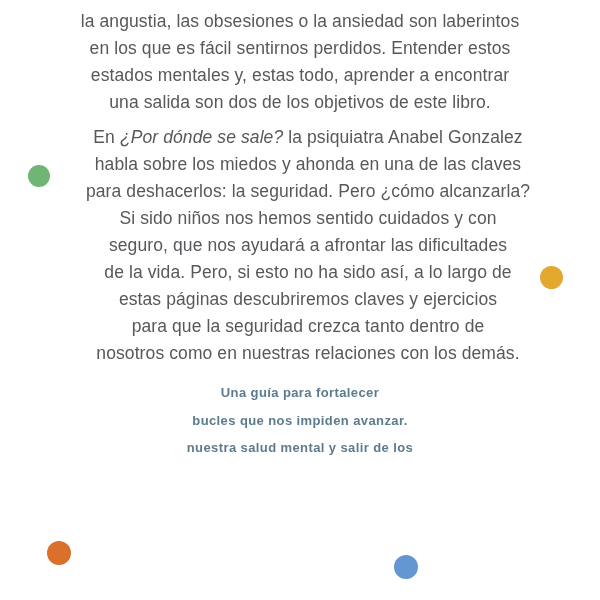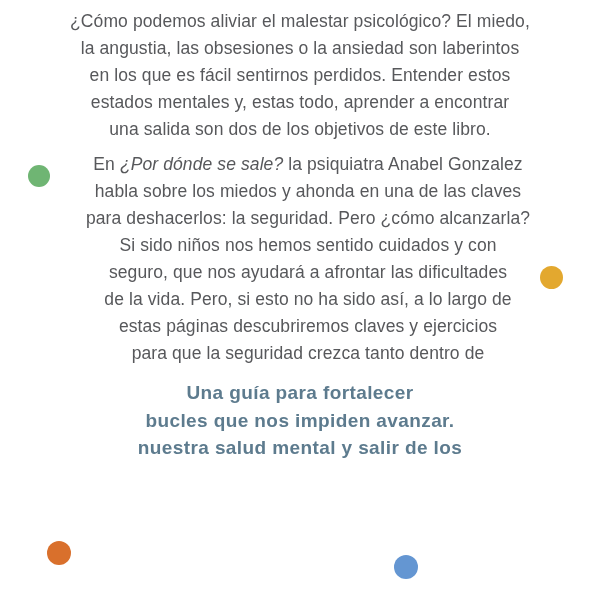--- a/index.html
+++ b/index.html
@@ -37,21 +37,21 @@
     margin-top: 8px;
     padding-left: 16px;
   }
   .book-title-italic {
     font-style: italic;
   }
   .tagline {
     margin-top: 12px;
     text-align: center;
     color: #5d7b8e;
-    font-size: 19px;
+    font-size: 13px;
     font-weight: bold;
     line-height: 27.5px;
     letter-spacing: 0.4px;
   }
   .tagline .line {
     display: block;
     white-space: nowrap;
   }
   .dot {
     position: absolute;
@@ -61,38 +61,38 @@
   .dot-yellow { left: 540px; top: 266px; width: 23px; height: 23px; }
   .dot-orange { left: 47px;  top: 541px; width: 24px; height: 24px; }
   .dot-blue   { left: 394px; top: 555px; width: 24px; height: 24px; }
 </style>
 </head>
 <body>
 
 <div class="page">
 
   <div class="text-block">
-    <span class="line">¿Cómo podemos aliviar el malestar psicológico? El miedo,</span>
     <span class="line">la angustia, las obsesiones o la ansiedad son laberintos</span>
     <span class="line">en los que es fácil sentirnos perdidos. Entender estos</span>
     <span class="line">estados mentales y, estas todo, aprender a encontrar</span>
     <span class="line">una salida son dos de los objetivos de este libro.</span>
   </div>
 
   <div class="text-block para-2">
     <span class="line">
       <span>En </span><span class="book-title-italic">¿Por dónde se sale?</span><span> la psiquiatra Anabel Gonzalez</span>
     </span>
     <span class="line">habla sobre los miedos y ahonda en una de las claves</span>
     <span class="line">para deshacerlos: la seguridad. Pero ¿cómo alcanzarla?</span>
     <span class="line">Si sido niños nos hemos sentido cuidados y con</span>
     <span class="line">seguro, que nos ayudará a afrontar las dificultades</span>
     <span class="line">de la vida. Pero, si esto no ha sido así, a lo largo de</span>
     <span class="line">estas páginas descubriremos claves y ejercicios</span>
     <span class="line">para que la seguridad crezca tanto dentro de</span>
+    <span class="line">nosotros como en nuestras relaciones con los demás.</span>
   </div>
 
   <div class="tagline">
     <span class="line">Una guía para fortalecer</span>
     <span class="line">bucles que nos impiden avanzar.</span>
     <span class="line">nuestra salud mental y salir de los</span>
   </div>
 
   <span class="dot dot-green" style="background: rgb(111, 181, 115);"></span>
   <span class="dot dot-yellow" style="background: rgb(227, 168, 47);"></span>

